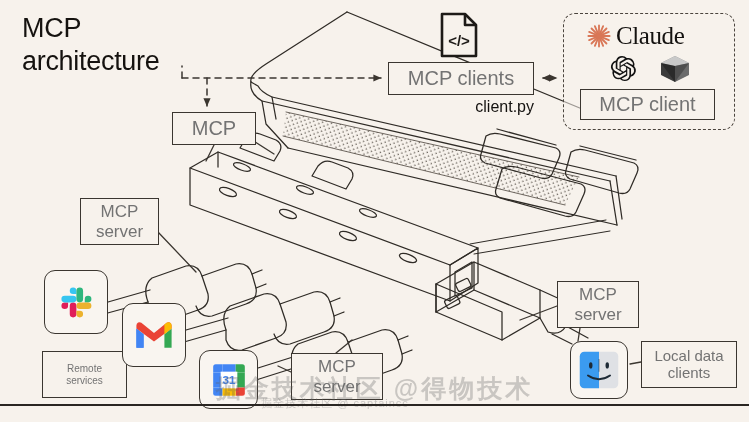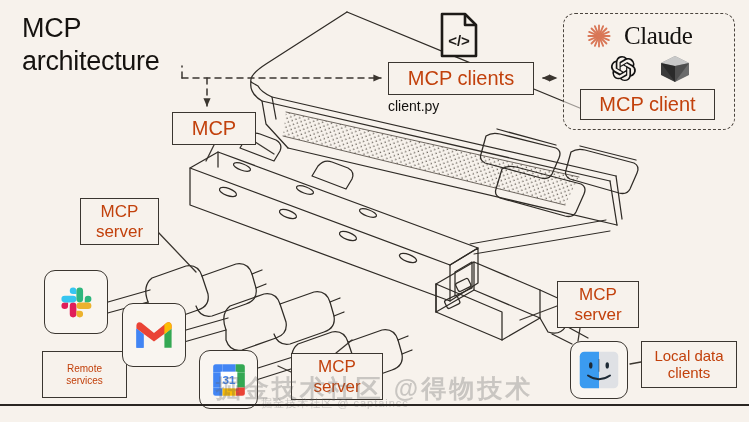--- a/index.html
+++ b/index.html
@@ -42,21 +42,21 @@
   
   .box {
     position: absolute;
     box-sizing: border-box;
     border: 1.4px solid #3b3630;
     background: #f7f2ec;
     display: flex;
     align-items: center;
     justify-content: center;
     text-align: center;
-    color: #c2410c;
+    color: #737373;
     line-height: 1.12;
   }
   .box .lbl { display: block; white-space: pre-line; }
 
   #box-mcp        { left: 172px; top: 112px; width: 84px;  height: 33px; font-size: 20px; }
   #box-mcp-clients{ left: 388px; top: 62px;  width: 146px; height: 33px; font-size: 20px; }
   #box-mcp-hosts  { left: 580px; top: 89px;  width: 135px; height: 31px; font-size: 20px; }
   #box-server-a   { left: 80px;  top: 198px; width: 79px;  height: 47px; font-size: 17px; }
   #box-server-b   { left: 291px; top: 353px; width: 92px;  height: 47px; font-size: 17px; }
   #box-server-c   { left: 557px; top: 281px; width: 82px;  height: 47px; font-size: 17px; }
@@ -77,21 +77,21 @@
   }
   
   #claude-lockup {
     position: absolute;
     left: 586px;
     top: 21px;
     width: 128px;
     height: 30px;
     display: flex;
     align-items: center;
-    gap: 12px;
+    gap: 4px;
   }
   #claude-wordmark {
     font-family: "Liberation Serif", serif;
     font-size: 25px;
     letter-spacing: -0.4px;
     color: #141210;
   }
   #logo-row {
     position: absolute;
     left: 596px;
@@ -110,22 +110,22 @@
     top: 12px;
     width: 40px;
     height: 46px;
   }
   
   #caption-client-py {
     position: absolute;
     left: 388px;
     top: 98px;
     width: 146px;
-    text-align: left;
-    font-size: 14px;
+    text-align: right;
+    font-size: 16px;
     color: #13110f;
   }
   
   .app-tile {
     position: absolute;
     box-sizing: border-box;
     border: 1.4px solid #3b3630;
     border-radius: 11px;
     background: #f9f5f0;
     display: flex;

